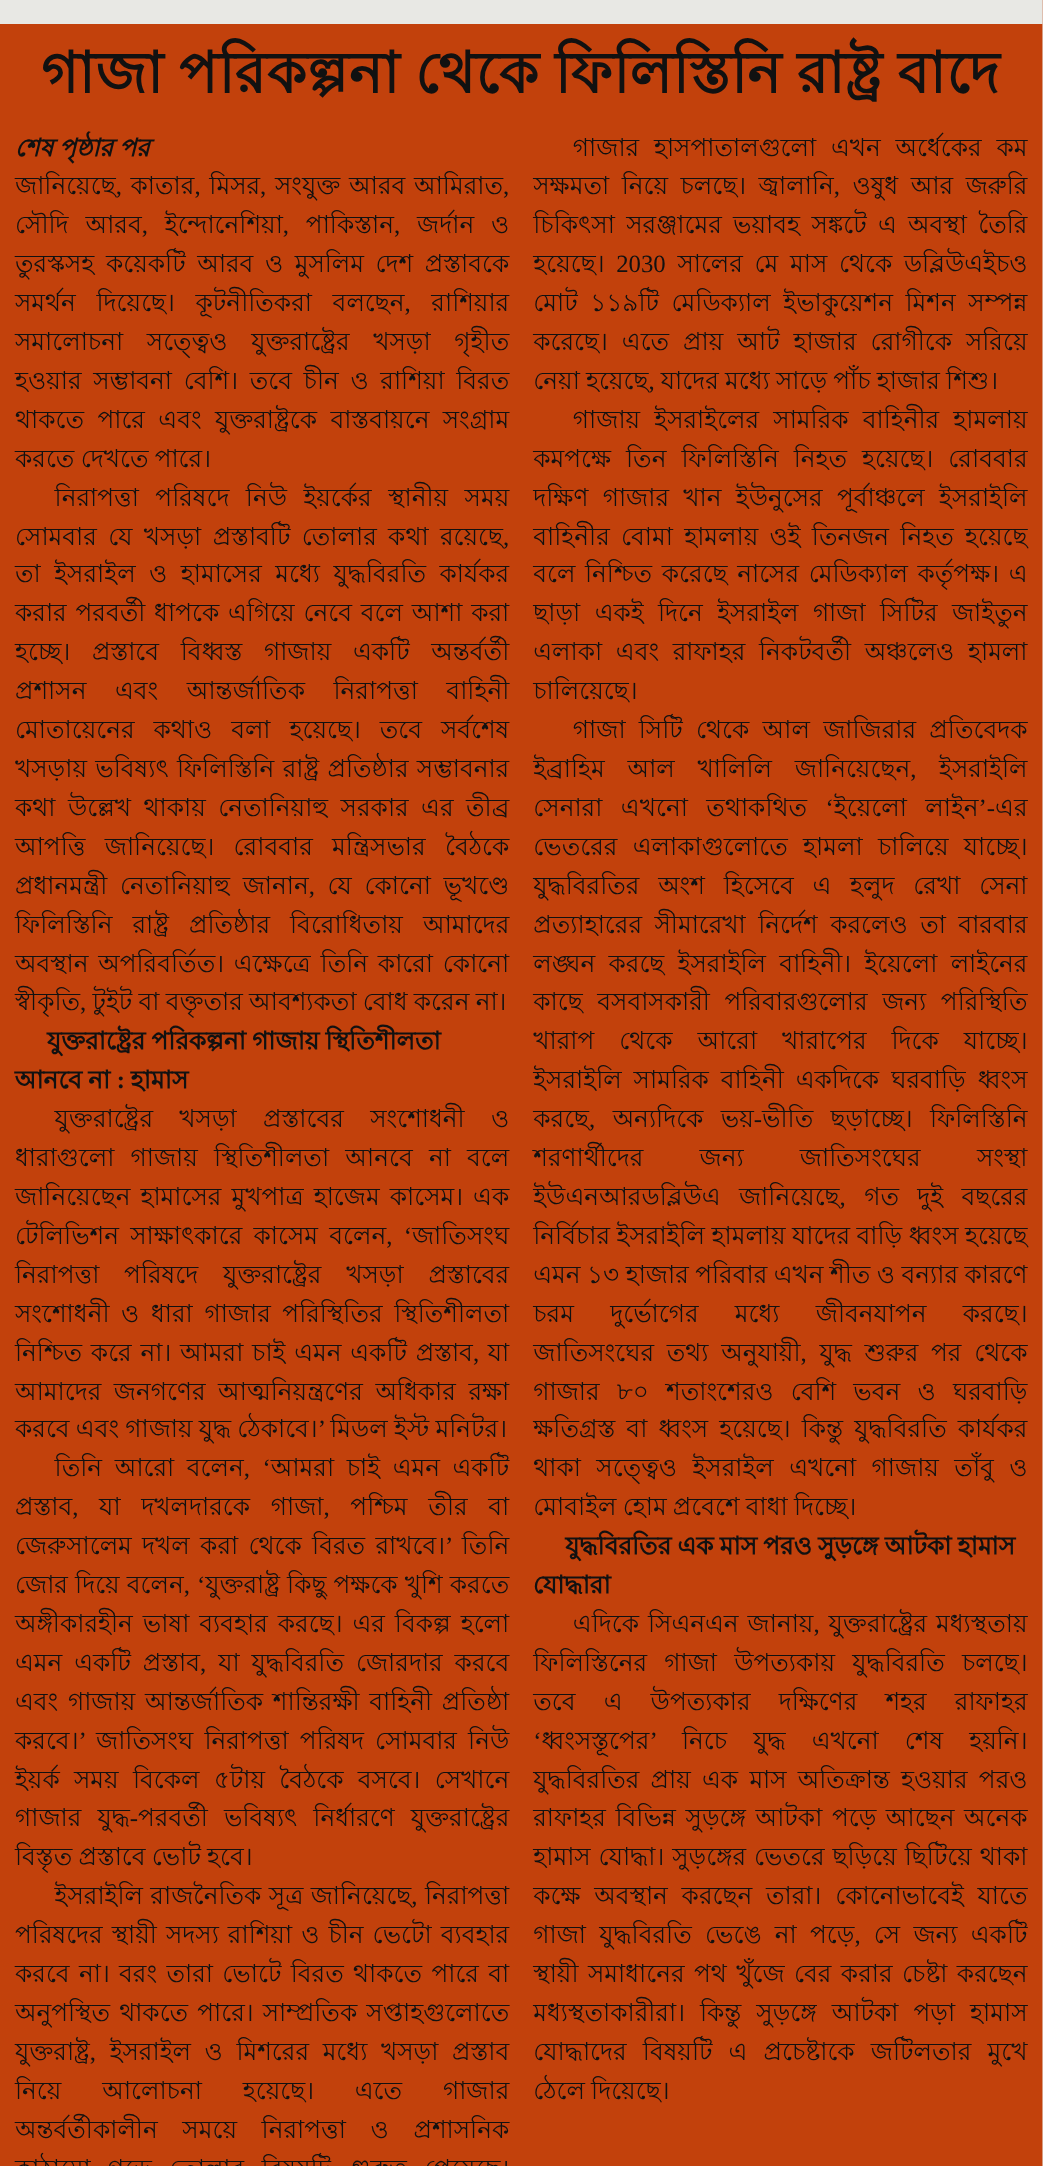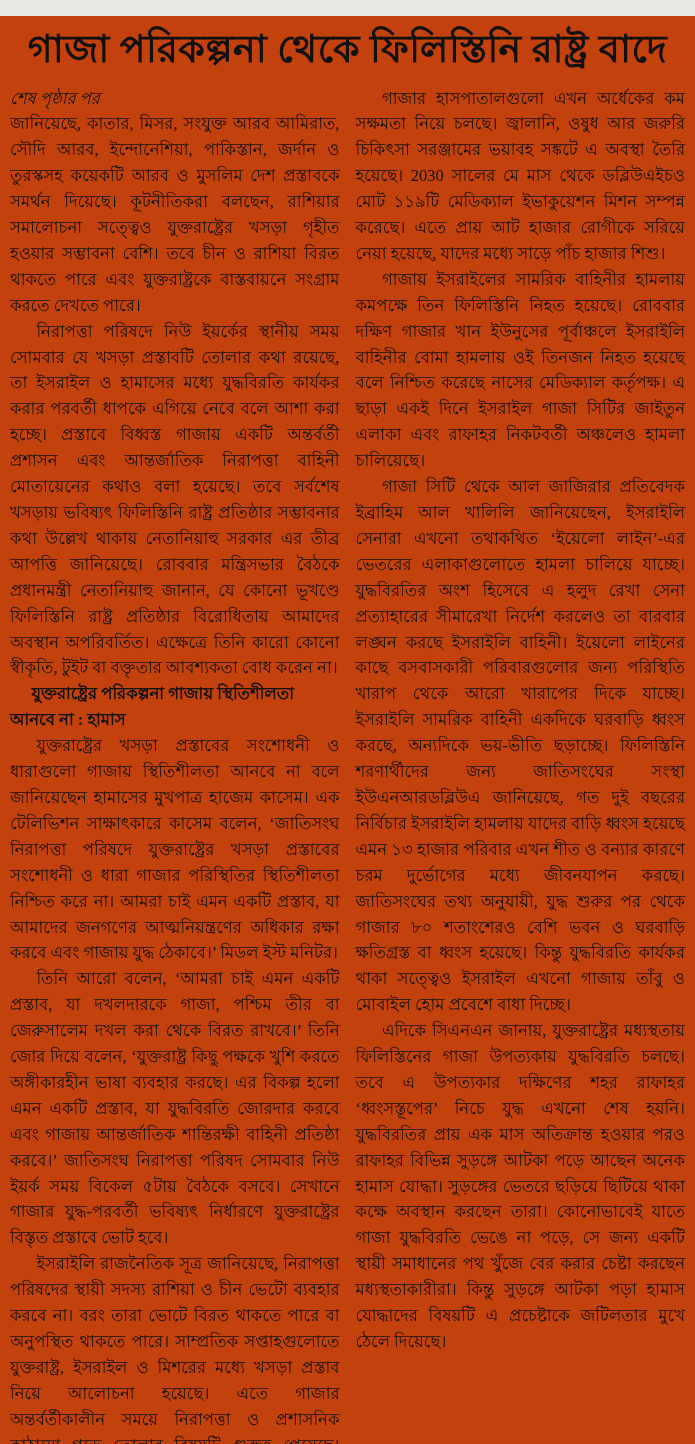--- a/index.html
+++ b/index.html
@@ -32,21 +32,21 @@
   }
   .col {
     flex: 1 1 0;
     min-width: 0;
     font-size: 16.5px;
     line-height: 25.9px;
     text-align: justify;
     text-justify: inter-word;
   }
   .lead-in {
-    font-weight: 400;
+    font-weight: 700;
     font-style: italic;
     margin: 0;
   }
   .para {
     margin: 0;
     text-indent: 1.6em;
   }
   .para.no-indent {
     text-indent: 0;
   }
@@ -74,18 +74,19 @@
       <p class="para">যুক্তরাষ্ট্রের খসড়া প্রস্তাবের সংশোধনী ও ধারাগুলো গাজায় স্থিতিশীলতা আনবে না বলে জানিয়েছেন হামাসের মুখপাত্র হাজেম কাসেম। এক টেলিভিশন সাক্ষাৎকারে কাসেম বলেন, ‘জাতিসংঘ নিরাপত্তা পরিষদে যুক্তরাষ্ট্রের খসড়া প্রস্তাবের সংশোধনী ও ধারা গাজার পরিস্থিতির স্থিতিশীলতা নিশ্চিত করে না। আমরা চাই এমন একটি প্রস্তাব, যা আমাদের জনগণের আত্মনিয়ন্ত্রণের অধিকার রক্ষা করবে এবং গাজায় যুদ্ধ ঠেকাবে।’ মিডল ইস্ট মনিটর।</p>
       <p class="para">তিনি আরো বলেন, ‘আমরা চাই এমন একটি প্রস্তাব, যা দখলদারকে গাজা, পশ্চিম তীর বা জেরুসালেম দখল করা থেকে বিরত রাখবে।’ তিনি জোর দিয়ে বলেন, ‘যুক্তরাষ্ট্র কিছু পক্ষকে খুশি করতে অঙ্গীকারহীন ভাষা ব্যবহার করছে। এর বিকল্প হলো এমন একটি প্রস্তাব, যা যুদ্ধবিরতি জোরদার করবে এবং গাজায় আন্তর্জাতিক শান্তিরক্ষী বাহিনী প্রতিষ্ঠা করবে।’ জাতিসংঘ নিরাপত্তা পরিষদ সোমবার নিউ ইয়র্ক সময় বিকেল ৫টায় বৈঠকে বসবে। সেখানে গাজার যুদ্ধ-পরবর্তী ভবিষ্যৎ নির্ধারণে যুক্তরাষ্ট্রের বিস্তৃত প্রস্তাবে ভোট হবে।</p>
       <p class="para">ইসরাইলি রাজনৈতিক সূত্র জানিয়েছে, নিরাপত্তা পরিষদের স্থায়ী সদস্য রাশিয়া ও চীন ভেটো ব্যবহার করবে না। বরং তারা ভোটে বিরত থাকতে পারে বা অনুপস্থিত থাকতে পারে। সাম্প্রতিক সপ্তাহগুলোতে যুক্তরাষ্ট্র, ইসরাইল ও মিশরের মধ্যে খসড়া প্রস্তাব নিয়ে আলোচনা হয়েছে। এতে গাজার অন্তর্বর্তীকালীন সময়ে নিরাপত্তা ও প্রশাসনিক কাঠামো গড়ে তোলার বিষয়টি গুরুত্ব পেয়েছে। বর্তমান প্রস্তাবটি দশটি ধারায় গঠিত, যা মূলত যুক্তরাষ্ট্রের কৌশলগত পরিকল্পনার ওপর ভিত্তি করে তৈরি। এতে প্রেসিডেন্ট ডোনাল্ড ট্রাম্পের বিশদ ২০ দফা পরিকল্পনার ওপর বিশেষভাবে নির্ভর করা হয়েছে।</p>
 
     </div>
 
     <div class="col">
       <p class="para">গাজার হাসপাতালগুলো এখন অর্ধেকের কম সক্ষমতা নিয়ে চলছে। জ্বালানি, ওষুধ আর জরুরি চিকিৎসা সরঞ্জামের ভয়াবহ সঙ্কটে এ অবস্থা তৈরি হয়েছে। 2030 সালের মে মাস থেকে ডব্লিউএইচও মোট ১১৯টি মেডিক্যাল ইভাকুয়েশন মিশন সম্পন্ন করেছে। এতে প্রায় আট হাজার রোগীকে সরিয়ে নেয়া হয়েছে, যাদের মধ্যে সাড়ে পাঁচ হাজার শিশু।</p>
       <p class="para">গাজায় ইসরাইলের সামরিক বাহিনীর হামলায় কমপক্ষে তিন ফিলিস্তিনি নিহত হয়েছে। রোববার দক্ষিণ গাজার খান ইউনুসের পূর্বাঞ্চলে ইসরাইলি বাহিনীর বোমা হামলায় ওই তিনজন নিহত হয়েছে বলে নিশ্চিত করেছে নাসের মেডিক্যাল কর্তৃপক্ষ। এ ছাড়া একই দিনে ইসরাইল গাজা সিটির জাইতুন এলাকা এবং রাফাহর নিকটবর্তী অঞ্চলেও হামলা চালিয়েছে।</p>
       <p class="para">গাজা সিটি থেকে আল জাজিরার প্রতিবেদক ইব্রাহিম আল খালিলি জানিয়েছেন, ইসরাইলি সেনারা এখনো তথাকথিত ‘ইয়েলো লাইন’-এর ভেতরের এলাকাগুলোতে হামলা চালিয়ে যাচ্ছে। যুদ্ধবিরতির অংশ হিসেবে এ হলুদ রেখা সেনা প্রত্যাহারের সীমারেখা নির্দেশ করলেও তা বারবার লঙ্ঘন করছে ইসরাইলি বাহিনী। ইয়েলো লাইনের কাছে বসবাসকারী পরিবারগুলোর জন্য পরিস্থিতি খারাপ থেকে আরো খারাপের দিকে যাচ্ছে। ইসরাইলি সামরিক বাহিনী একদিকে ঘরবাড়ি ধ্বংস করছে, অন্যদিকে ভয়-ভীতি ছড়াচ্ছে। ফিলিস্তিনি শরণার্থীদের জন্য জাতিসংঘের সংস্থা ইউএনআরডব্লিউএ জানিয়েছে, গত দুই বছরের নির্বিচার ইসরাইলি হামলায় যাদের বাড়ি ধ্বংস হয়েছে এমন ১৩ হাজার পরিবার এখন শীত ও বন্যার কারণে চরম দুর্ভোগের মধ্যে জীবনযাপন করছে। জাতিসংঘের তথ্য অনুযায়ী, যুদ্ধ শুরুর পর থেকে গাজার ৮০ শতাংশেরও বেশি ভবন ও ঘরবাড়ি ক্ষতিগ্রস্ত বা ধ্বংস হয়েছে। কিন্তু যুদ্ধবিরতি কার্যকর থাকা সত্ত্বেও ইসরাইল এখনো গাজায় তাঁবু ও মোবাইল হোম প্রবেশে বাধা দিচ্ছে।</p>
+      <p class="subhead">যুদ্ধবিরতির এক মাস পরও সুড়ঙ্গে আটকা হামাস যোদ্ধারা</p>
       <p class="para">এদিকে সিএনএন জানায়, যুক্তরাষ্ট্রের মধ্যস্থতায় ফিলিস্তিনের গাজা উপত্যকায় যুদ্ধবিরতি চলছে। তবে এ উপত্যকার দক্ষিণের শহর রাফাহর ‘ধ্বংসস্তূপের’ নিচে যুদ্ধ এখনো শেষ হয়নি। যুদ্ধবিরতির প্রায় এক মাস অতিক্রান্ত হওয়ার পরও রাফাহর বিভিন্ন সুড়ঙ্গে আটকা পড়ে আছেন অনেক হামাস যোদ্ধা। সুড়ঙ্গের ভেতরে ছড়িয়ে ছিটিয়ে থাকা কক্ষে অবস্থান করছেন তারা। কোনোভাবেই যাতে গাজা যুদ্ধবিরতি ভেঙে না পড়ে, সে জন্য একটি স্থায়ী সমাধানের পথ খুঁজে বের করার চেষ্টা করছেন মধ্যস্থতাকারীরা। কিন্তু সুড়ঙ্গে আটকা পড়া হামাস যোদ্ধাদের বিষয়টি এ প্রচেষ্টাকে জটিলতার মুখে ঠেলে দিয়েছে।</p>
 
     </div>
 
   </div>
 </div>
 
 </body></html>

